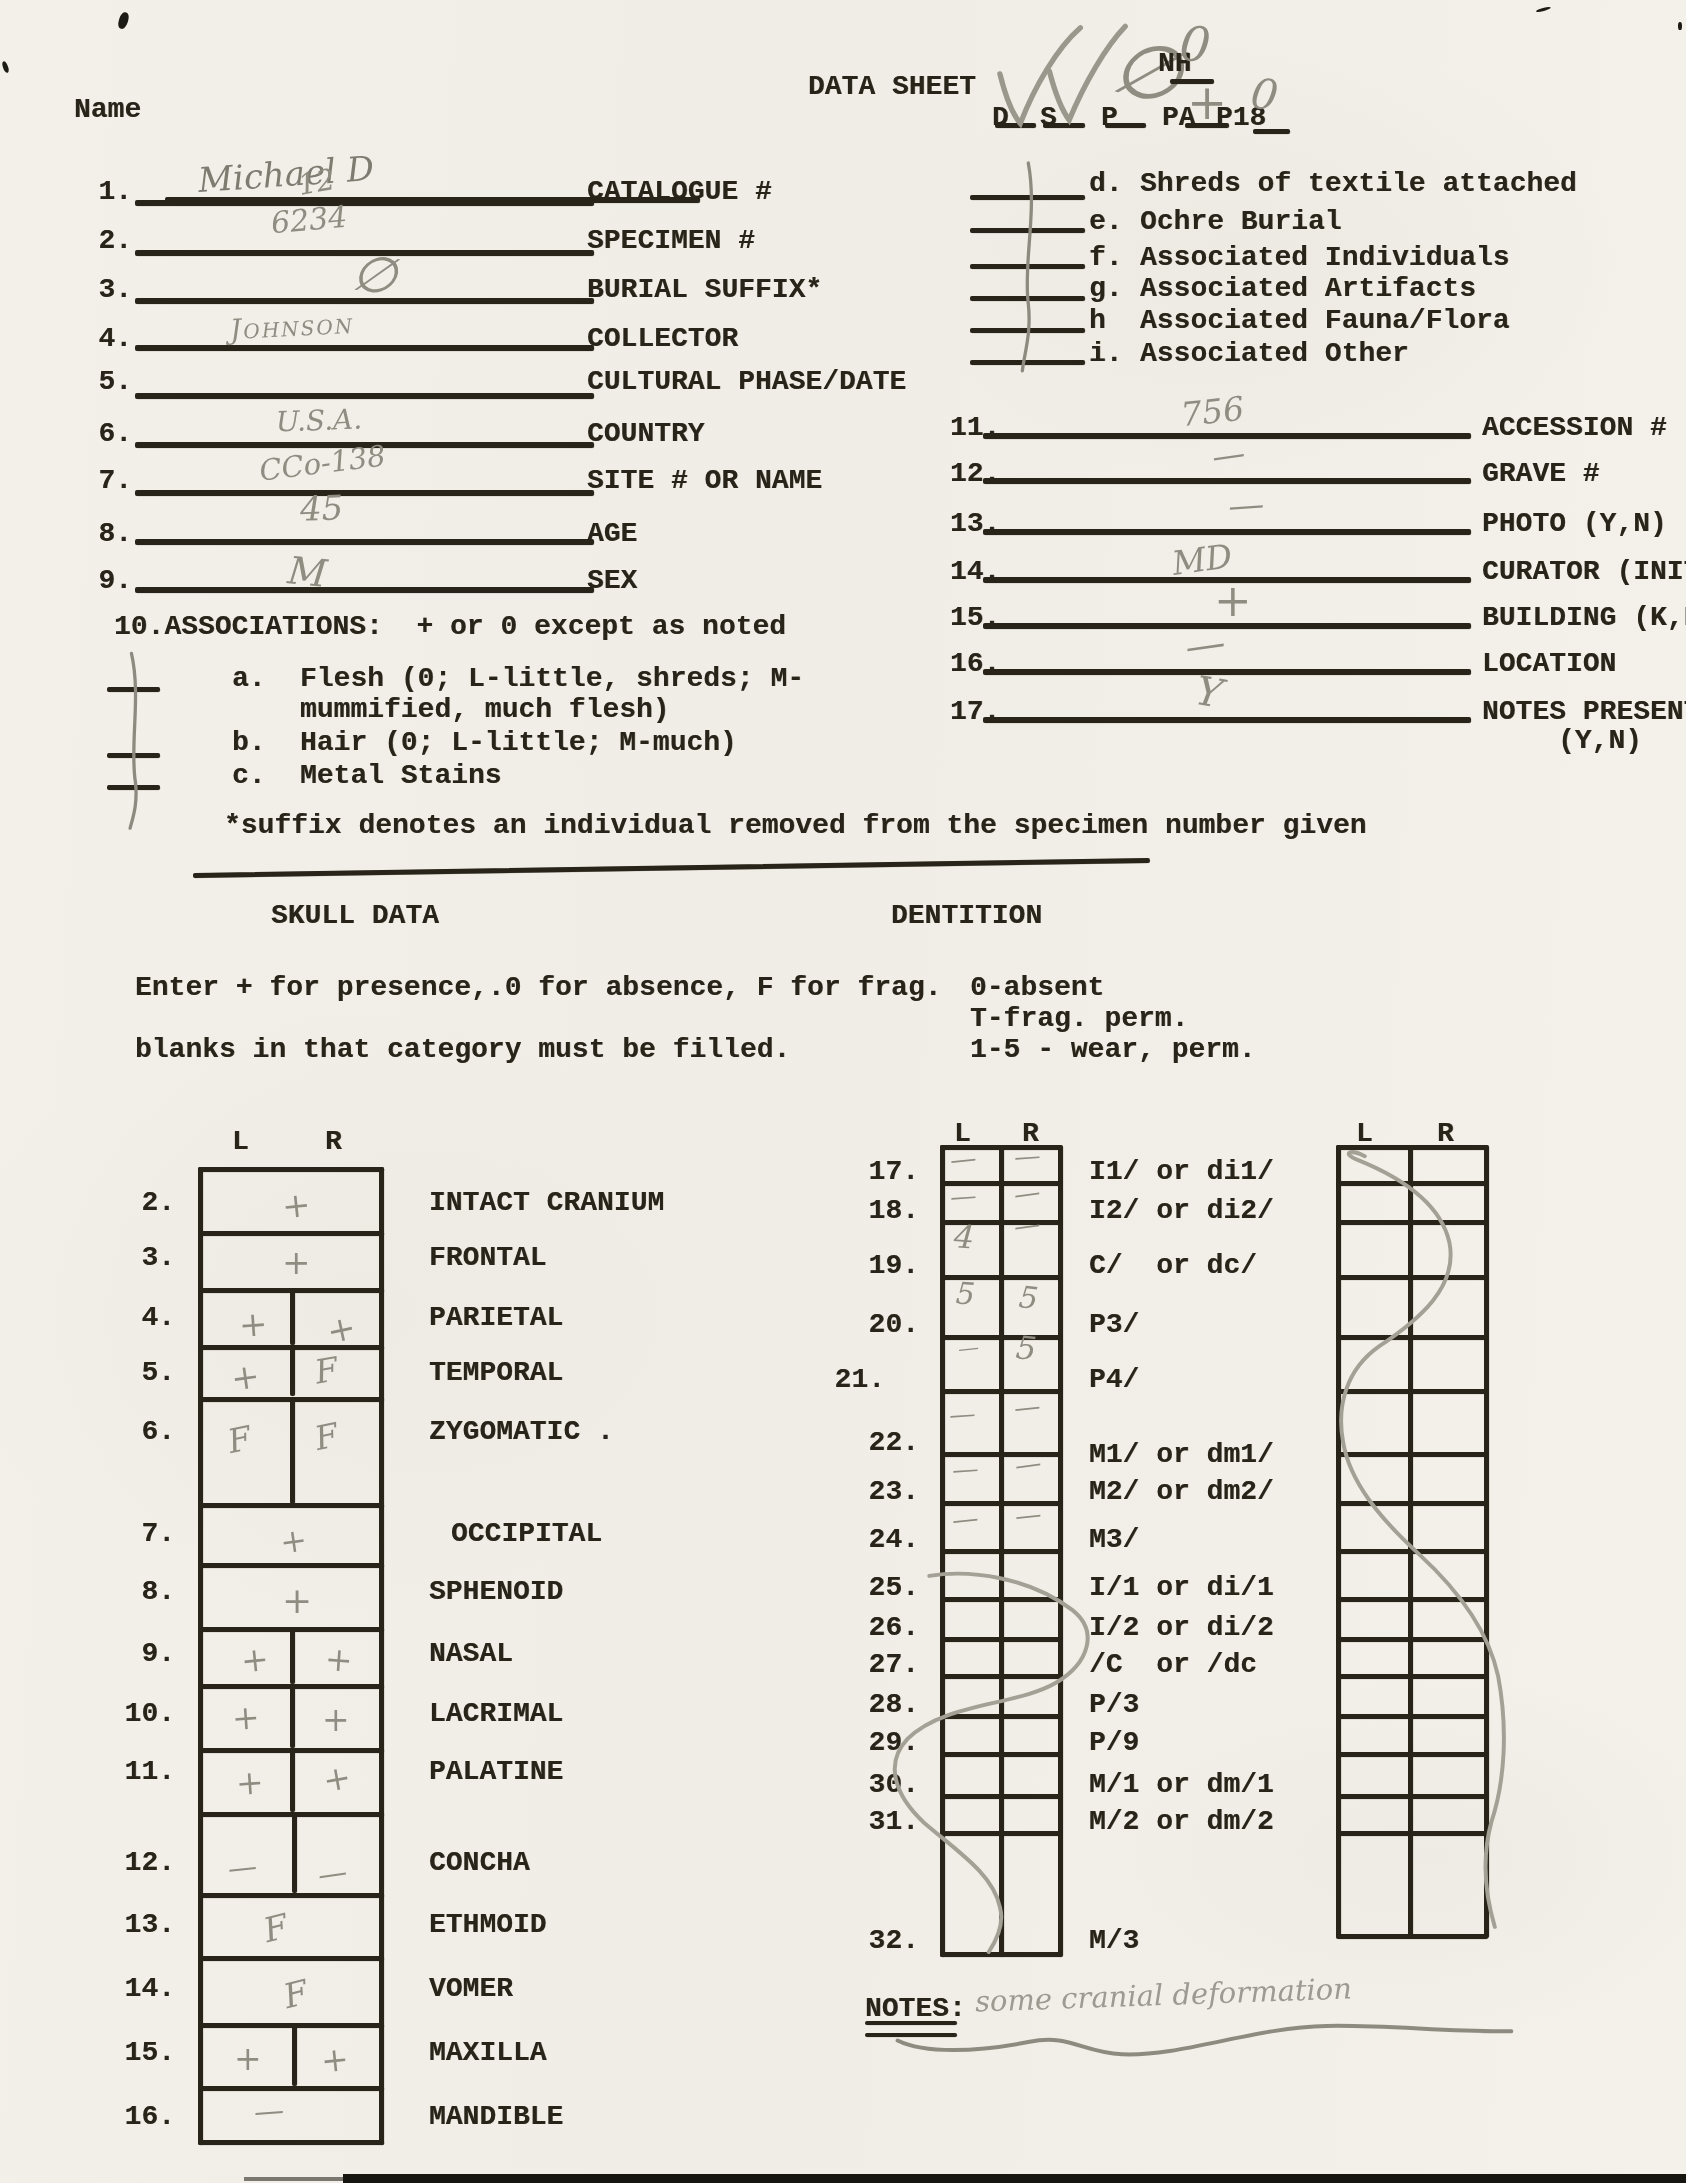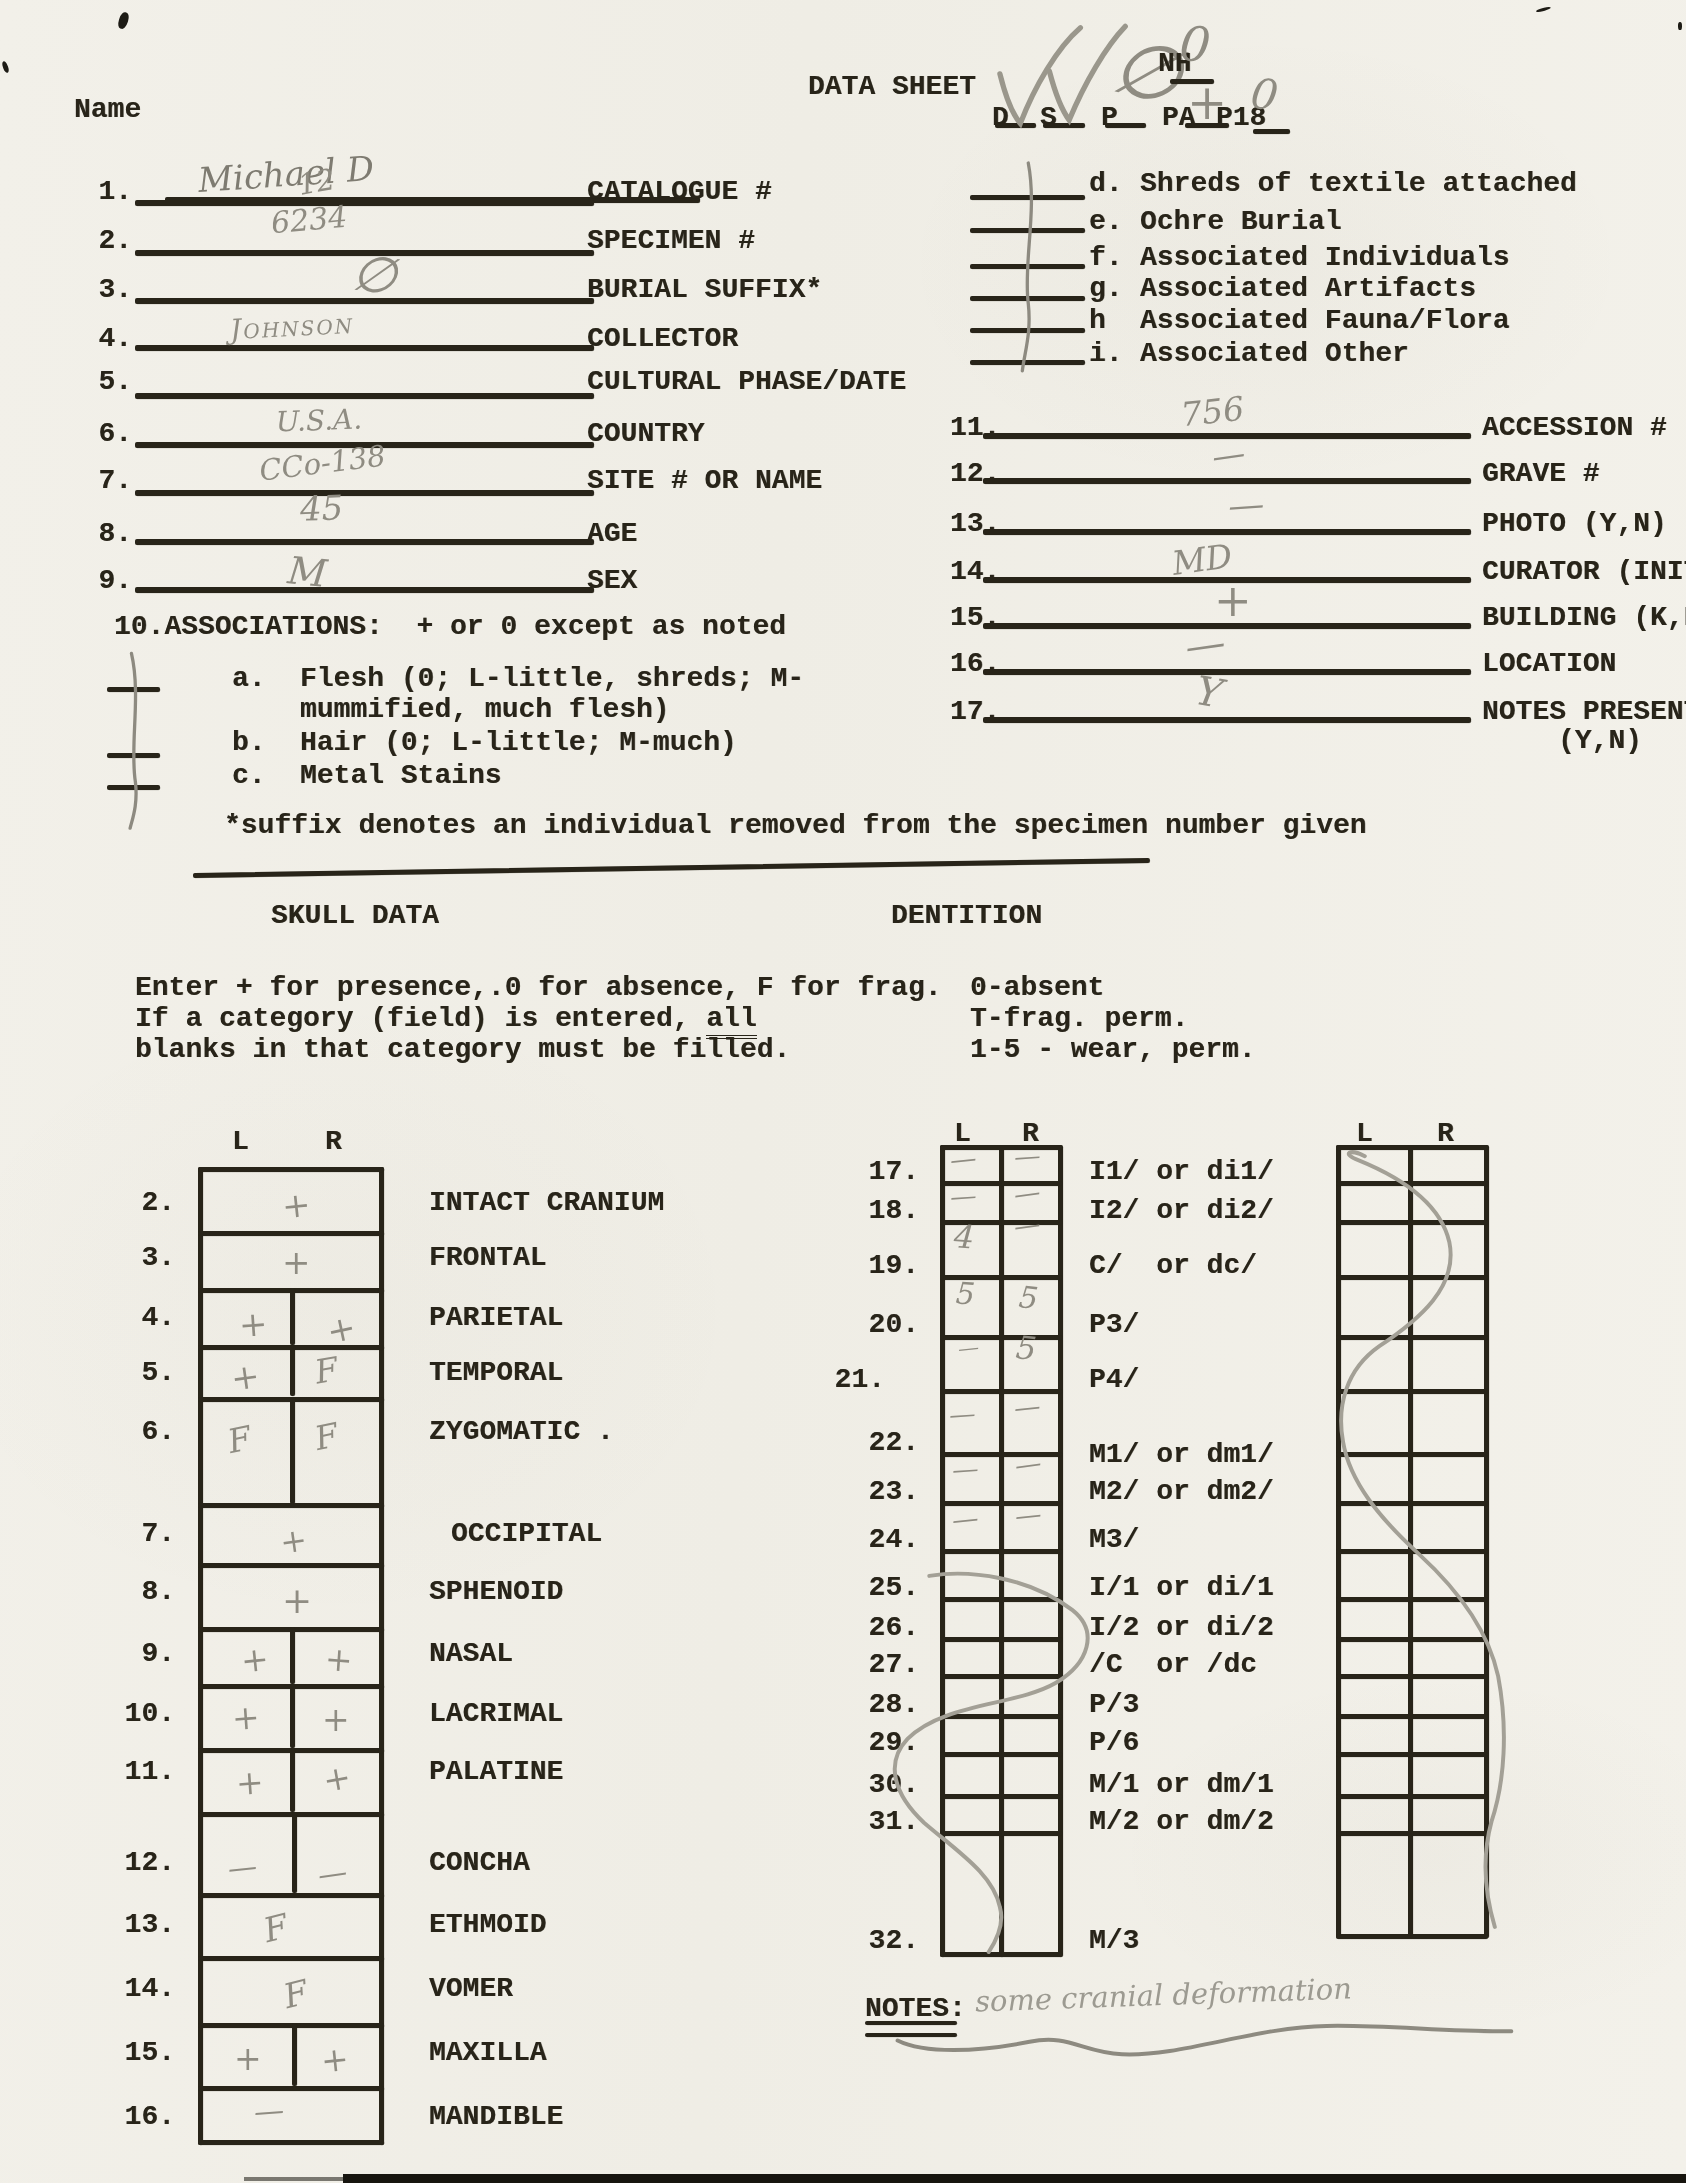--- a/index.html
+++ b/index.html
@@ -181,21 +181,20 @@
   <div class="tw" style="left:232px;top:760px;">c.</div>
   <div class="tw" style="left:300px;top:760px;">Metal Stains</div>
 
   <div class="tw" style="left:224px;top:810px;">*suffix denotes an individual removed from the specimen number given</div>
   <div class="rule" style="left:193px;top:873px;width:957px;height:5.3px;transform:rotate(-0.9deg);transform-origin:left center;"></div>
 
   <div class="tw" style="left:271px;top:900px;">SKULL DATA</div>
   <div class="tw" style="left:891px;top:900px;">DENTITION</div>
 
   <div class="tw" style="left:135px;top:972px;">Enter + for presence,.0 for absence, F for frag.</div>
-  <div class="tw" style="left:135px;top:1003px;"><span>If a category (field) is entered, </span><span class="underline-word">all</span></div>
   <div class="tw" style="left:135px;top:1034px;">blanks in that category must be filled.</div>
 
   <div class="tw" style="left:970px;top:972px;font-family:Liberation Mono, monospace;">0-absent</div>
   <div class="tw" style="left:970px;top:1003px;">T-frag. perm.</div>
   <div class="tw" style="left:970px;top:1034px;">1-5 - wear, perm.</div>
 
   <div class="tw" style="left:232px;top:1126px;">L</div>
   <div class="tw" style="left:325px;top:1126px;">R</div>
 
   <div class="vrule" style="left:198px;top:1167px;height:978px;"></div>
@@ -364,21 +363,21 @@
   <div class="tw num" style="left:853px;top:1612px;">26.</div>
   <div class="tw" style="left:1089px;top:1612px;">I/2 or di/2</div>
 
   <div class="tw num" style="left:853px;top:1649px;">27.</div>
   <div class="tw" style="left:1089px;top:1649px;">/C  or /dc</div>
 
   <div class="tw num" style="left:853px;top:1689px;">28.</div>
   <div class="tw" style="left:1089px;top:1689px;text-align:right;">P/3</div>
 
   <div class="tw num" style="left:853px;top:1727px;">29.</div>
-  <div class="tw" style="left:1089px;top:1727px;">P/6</div>
+  <div class="tw" style="left:1089px;top:1727px;">P/9</div>
 
   <div class="tw num" style="left:853px;top:1769px;">30.</div>
   <div class="tw" style="left:1089px;top:1769px;">M/1 or dm/1</div>
 
   <div class="tw num" style="left:853px;top:1806px;">31.</div>
   <div class="tw" style="left:1089px;top:1806px;">M/2 or dm/2</div>
 
   <div class="tw num" style="left:853px;top:1925px;">32.</div>
   <div class="tw" style="left:1089px;top:1925px;">M/3</div>
 

